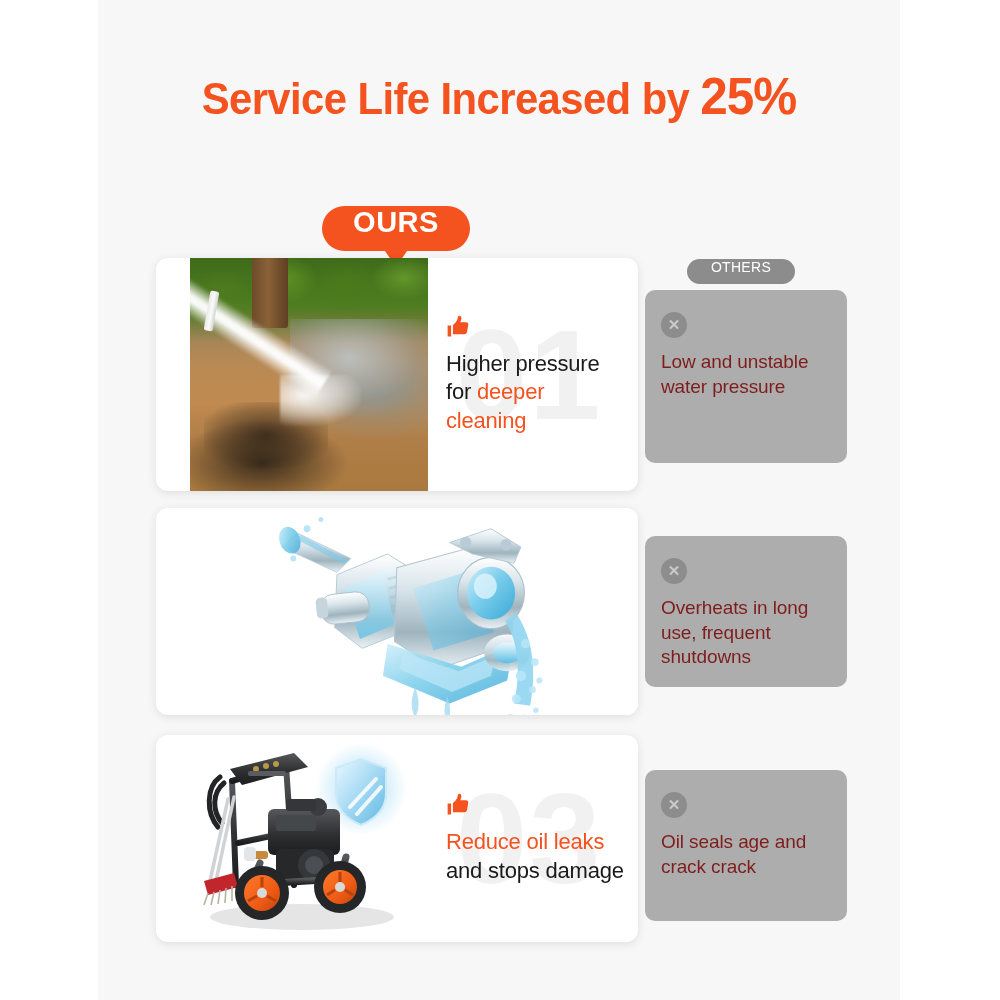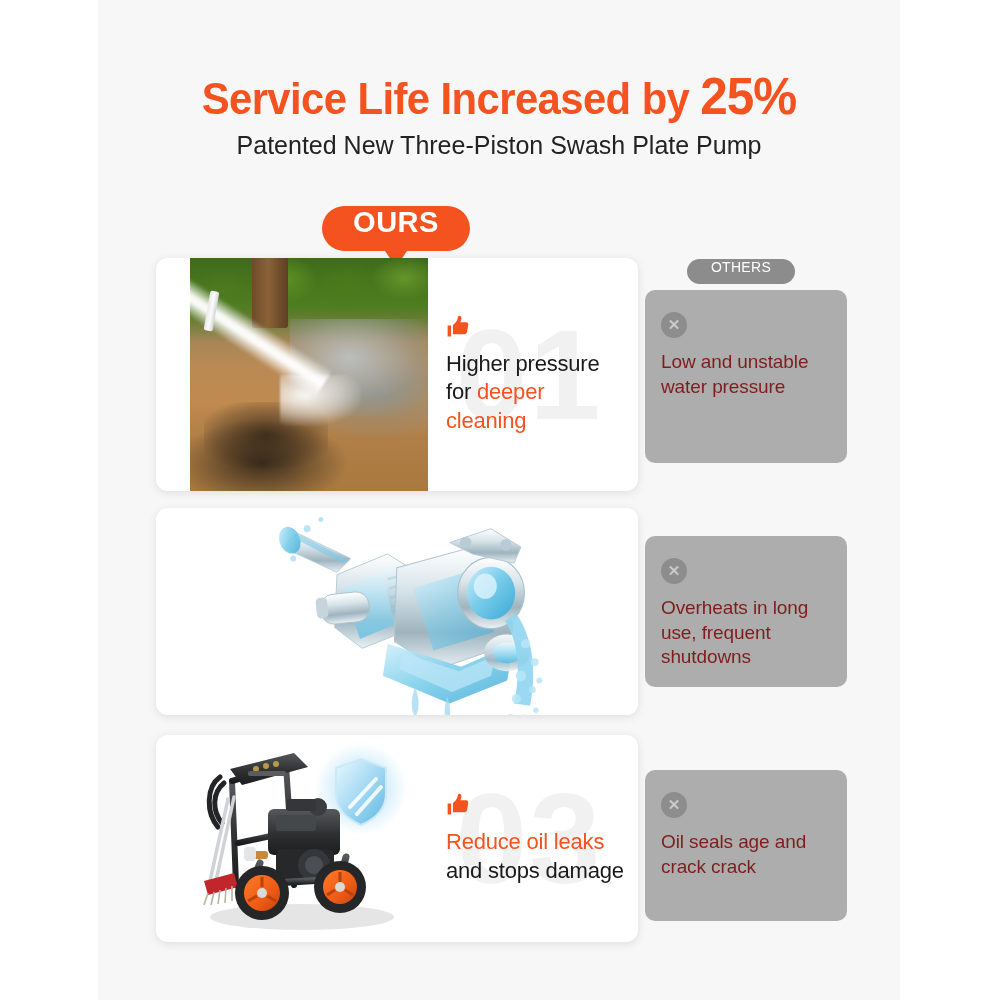--- a/index.html
+++ b/index.html
@@ -268,21 +268,20 @@
 </style>
 </head>
 <body>
 
 <div id="page">
   <div id="canvas">
 
     <div class="headline">
       <span>Service Life Increased by </span><span class="big">25%</span>
     </div>
-    <div class="subhead">Patented New Three-Piston Swash Plate Pump</div>
 
     <div class="ours-badge">
       <span>OURS</span>
       <span class="ours-tail"></span>
     </div>
     <div class="others-badge">
       <span>OTHERS</span>
     </div>
 
     <div class="row" id="row-1">

